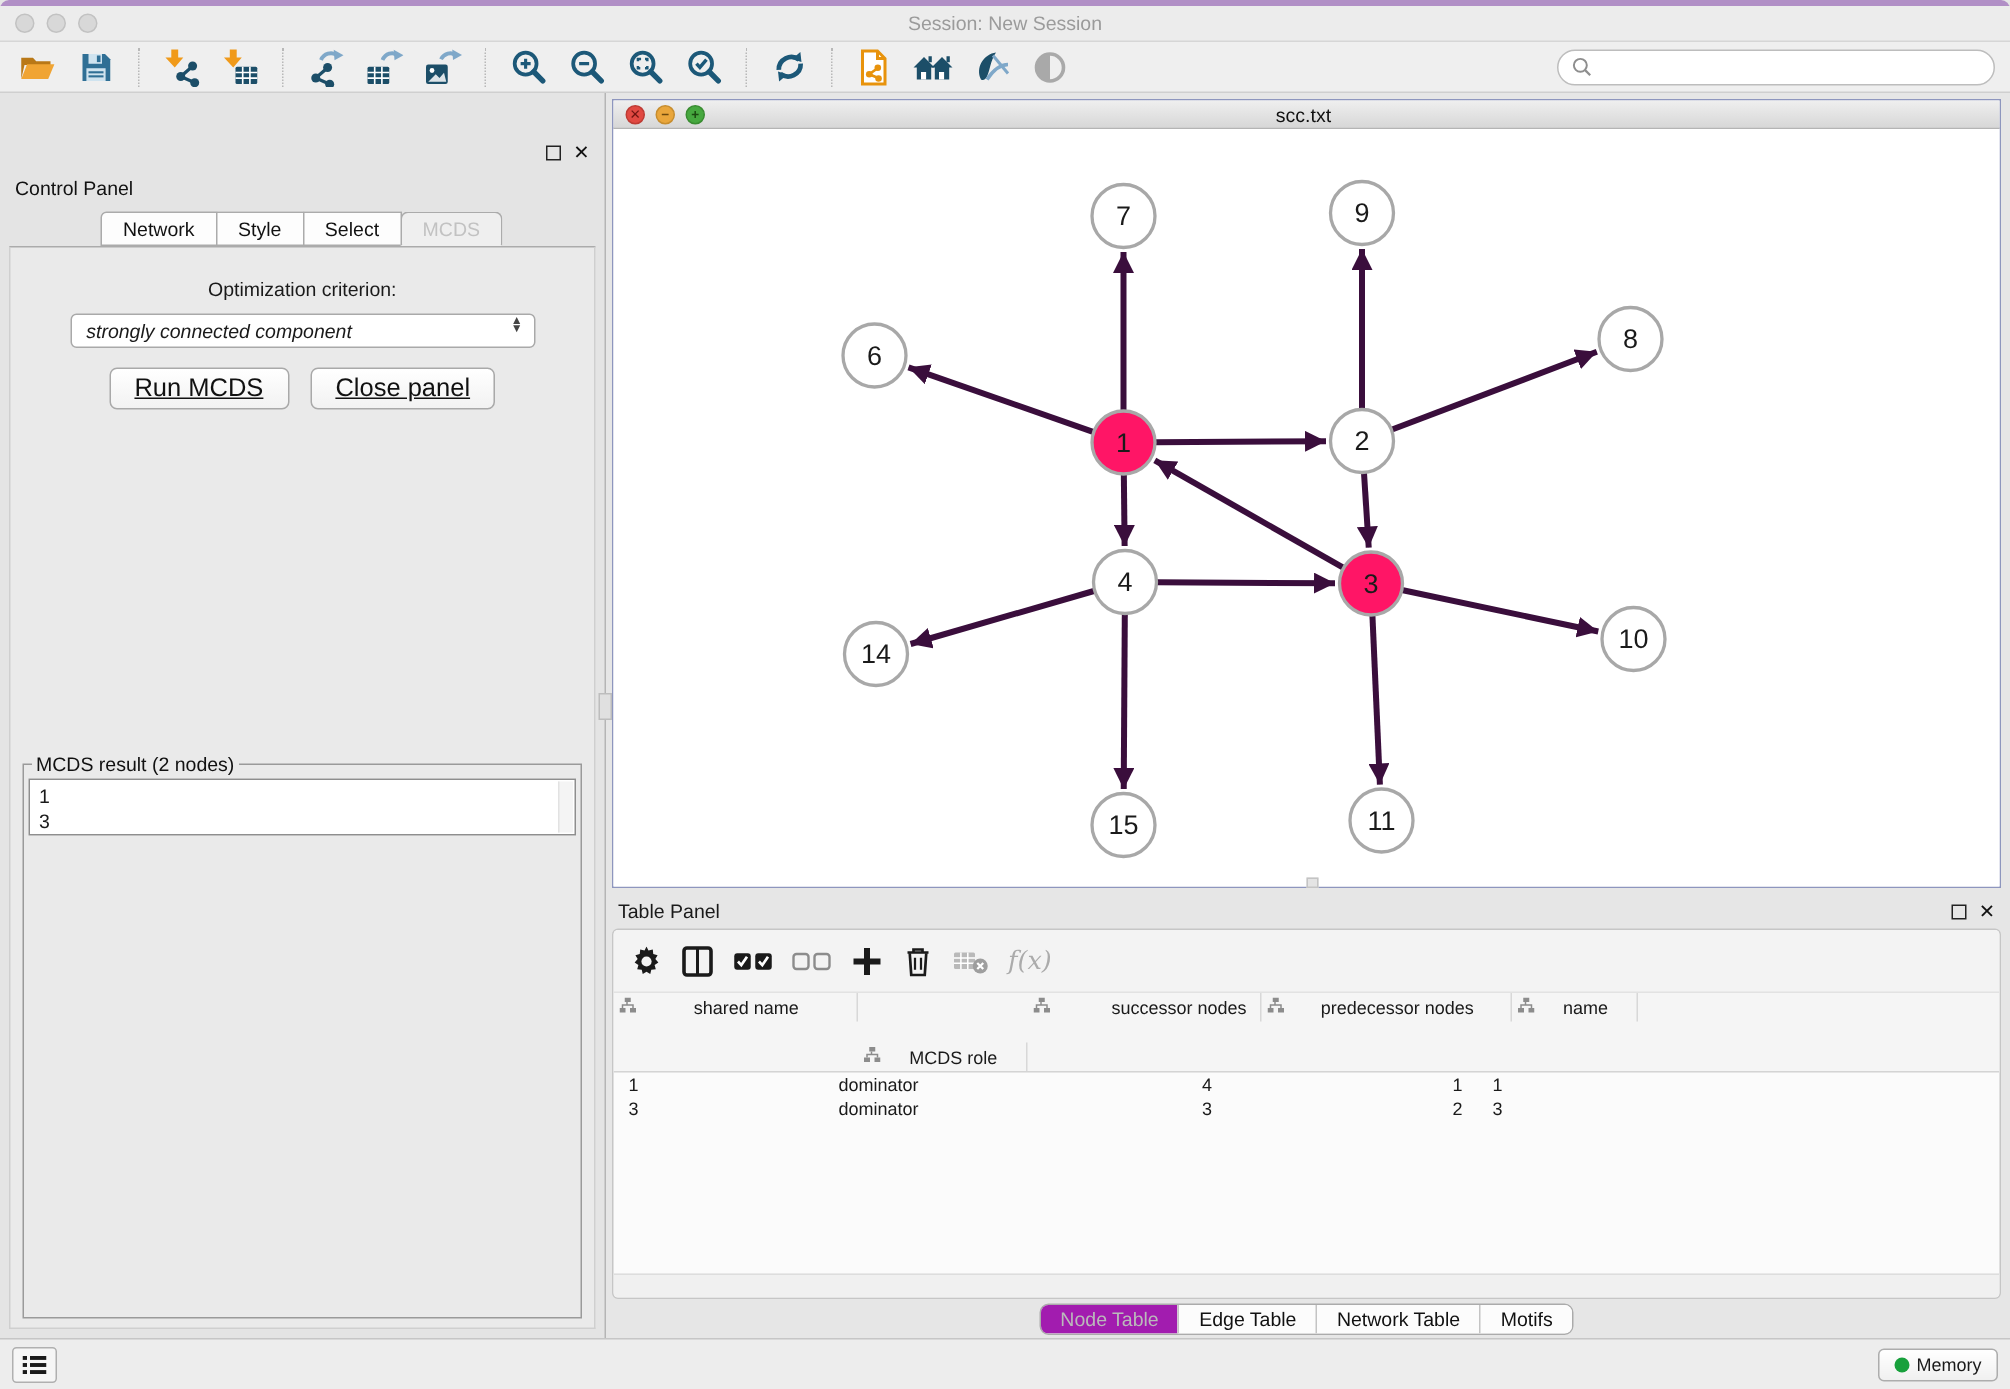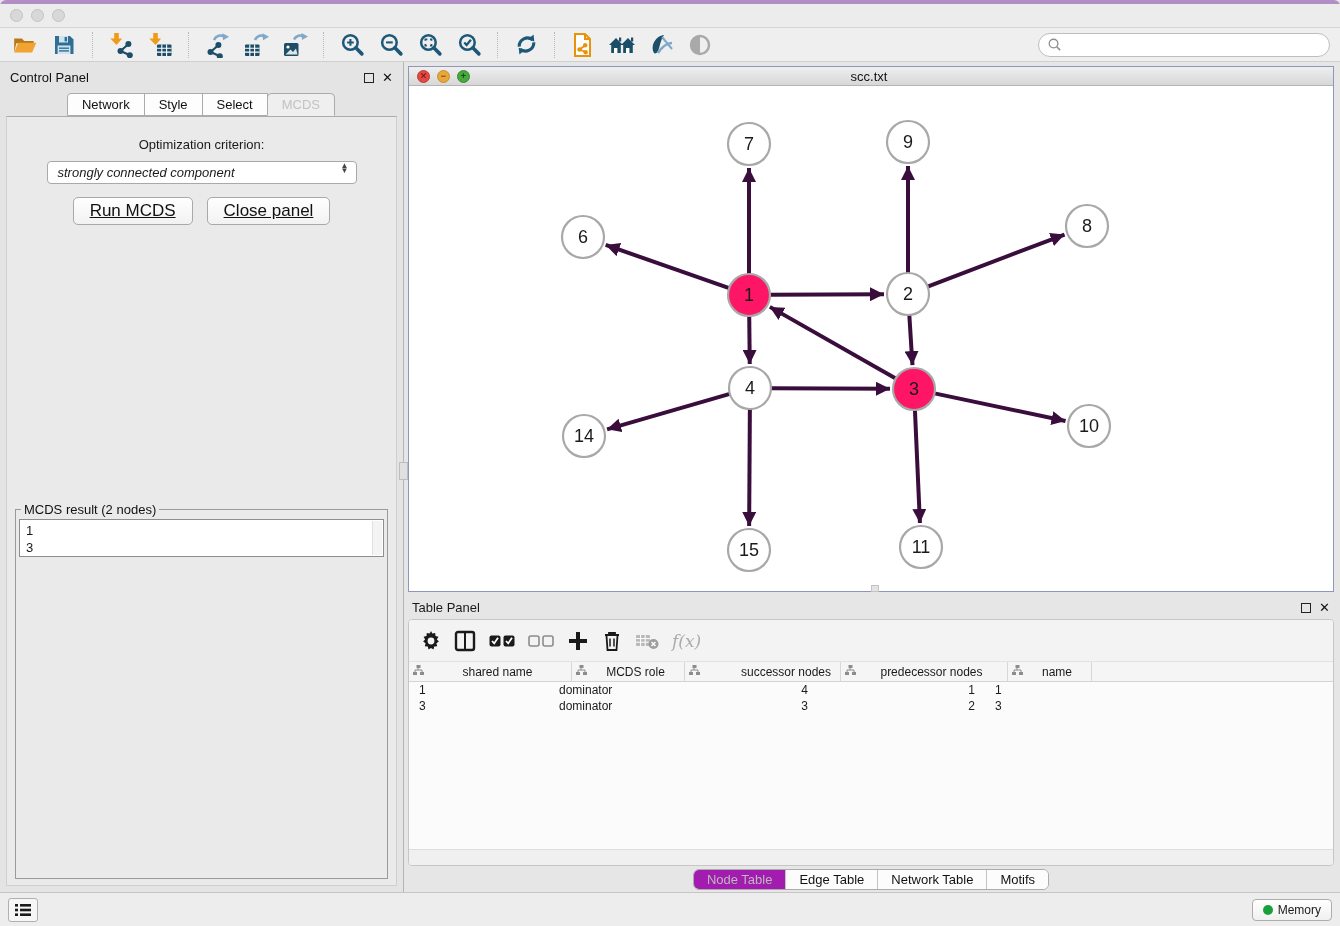--- a/index.html
+++ b/index.html
@@ -19,21 +19,21 @@
   .tb-sep { width:1px; height:26px; border-left:1px dotted #B8B8B8; margin:0 4px; }
   .tb-spacer { flex:1; }
   .searchbox { width:292px; height:24px; background:#fff; border:1px solid #BDBDBD; border-radius:12px; display:flex; align-items:center; padding:0 8px; gap:4px; }
   .searchbox input { border:none; outline:none; flex:1; font-size:13px; background:transparent; font-family:inherit; }
 
   
   .main { display:flex; height:830px; }
   .control-panel { width:404px; background:#E4E4E4; display:flex; flex-direction:column; border-right:1px solid #B5B5B5; position:relative; }
   .splitter-handle { position:absolute; right:-5px; top:400px; width:9px; height:18px; background:#E0E0E0; border:1px solid #BDBDBD; z-index:5; }
   .cp-header { display:flex; align-items:center; padding:8px 10px 4px 10px; }
-  .cp-title { flex:1; font-size:13px; color:#111; }
+  .cp-title { flex:1; font-size:13px; color:#111;margin-top:48px; }
   .panel-ctrl { display:flex; gap:8px; align-items:center; }
   .float-box { width:10px; height:10px; border:1.5px solid #222; }
   .close-x { font-size:13px; font-weight:bold; color:#111; line-height:10px; }
   .cp-tabs { display:flex; justify-content:center; margin-top:4px; }
   .cp-tab { padding:3px 14px; background:#FDFDFD; border:1px solid #ABABAB; margin-left:-1px; font-size:13px; color:#111; }
   .cp-tab:first-child { border-radius:4px 0 0 0; }
   .cp-tab.selected { color:#C2C2C2; background:#EFEFEF; border-radius:5px 5px 0 0; border-bottom-color:#EFEFEF; }
   .cp-content { flex:1; margin:0 6px 6px 6px; background:#EAEAEA; border:1px solid #CFCFCF; border-top:1px solid #ABABAB; display:flex; flex-direction:column; align-items:center; }
   .opt-label { margin-top:20px; font-size:13px; }
   .dropdown { margin-top:9px; width:310px; height:23px; background:#fff; border:1px solid #A9A9A9; border-radius:4px; display:flex; align-items:center; padding:0 22px 0 10px; position:relative; font-size:13px;font-style:italic; }
@@ -95,20 +95,21 @@
 <body>
 
 <div class="app">
 
   <div class="titlebar">
     <div class="traffic">
       <div class="tl-circle"></div>
       <div class="tl-circle"></div>
       <div class="tl-circle"></div>
     </div>
+    <div class="win-title">Session: New Session</div>
   </div>
 
   <div class="toolbar">
     <div class="tb-btn">
       <svg class="icon" width="26" height="26" viewBox="0 0 24 24">
           <path d="M2 19 V6 h7.2 l2 2.2 H20 v2.2 H4z" fill="#B97817"></path>
           <path d="M2 19 L5.6 10 H22.4 L18.6 19 Z" fill="#F0A433"></path>
         </svg>
     </div>
     <div class="tb-btn">
@@ -424,21 +425,21 @@
                   <span><svg width="11" height="11" viewBox="0 0 11 11">
                       <g fill="#8C8C8C">
                         <rect x="3.5" y="0" width="4" height="3"></rect>
                         <rect x="0" y="7" width="4" height="3"></rect>
                         <rect x="7" y="7" width="4" height="3"></rect>
                         <path d="M5 3 v2 M2 7 V5 h7 v2" stroke="#8C8C8C" fill="none"></path>
                       </g>
                     </svg></span>
                   <span class="th-label">shared name</span>
                 </div>
-                <div class="th-cell" style="width: 113px;">
+                <div class="th-cell" style="width: 113px; margin-top: 33px;">
                   <span><svg width="11" height="11" viewBox="0 0 11 11">
                       <g fill="#8C8C8C">
                         <rect x="3.5" y="0" width="4" height="3"></rect>
                         <rect x="0" y="7" width="4" height="3"></rect>
                         <rect x="7" y="7" width="4" height="3"></rect>
                         <path d="M5 3 v2 M2 7 V5 h7 v2" stroke="#8C8C8C" fill="none"></path>
                       </g>
                     </svg></span>
                   <span class="th-label">MCDS role</span>
                 </div>

